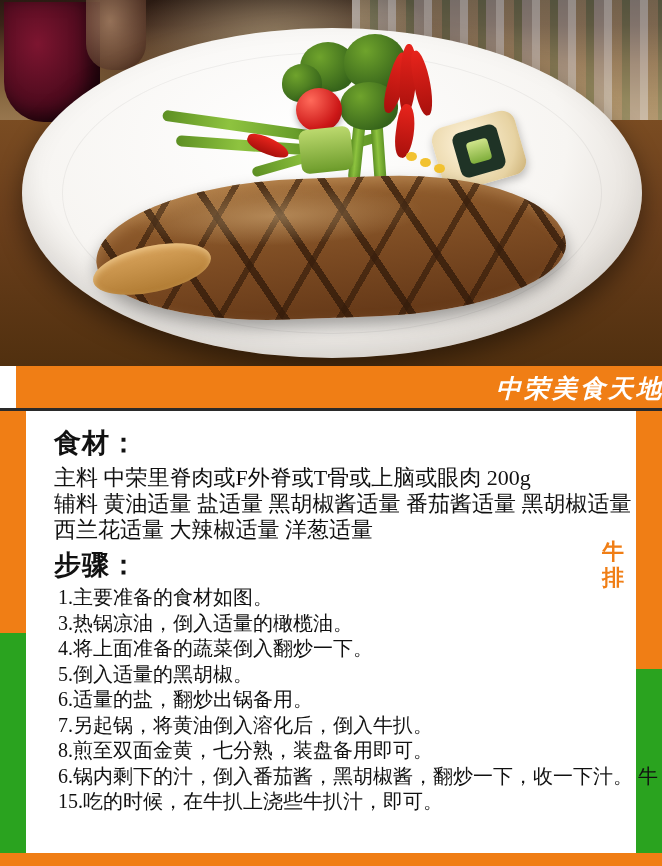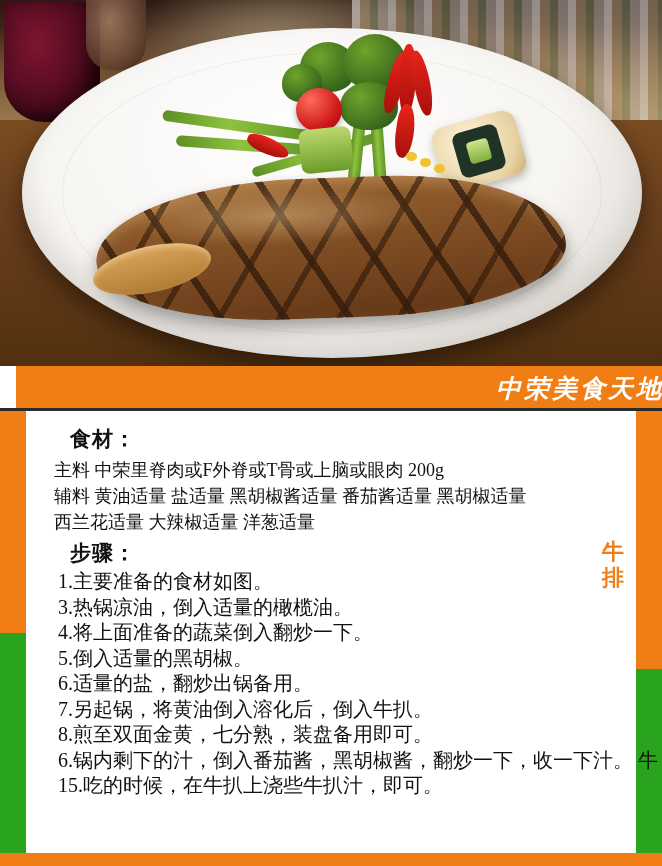--- a/index.html
+++ b/index.html
@@ -253,27 +253,27 @@
 
   .text-col {
     position: absolute;
     left: 54px; top: 10px;
     width: 540px;
     color: #111111;
   }
   .heading {
     font-family: Liberation Serif, serif;
     font-weight: bold;
-    font-size: 21px;
-    margin: 4px 0 4px 16px;
+    font-size: 27px;
+    margin: 4px 0 4px 0;
     letter-spacing: 1px;
   }
   .ing-line {
     font-family: "Liberation Serif", serif;
-    font-size: 18px;
+    font-size: 22px;
     line-height: 26px;
     margin: 0;
     white-space: nowrap;
   }
   .ing-line .tag {
     font-weight: normal;
   }
   .steps {
     margin: 2px 0 0 0;
     padding: 0;

